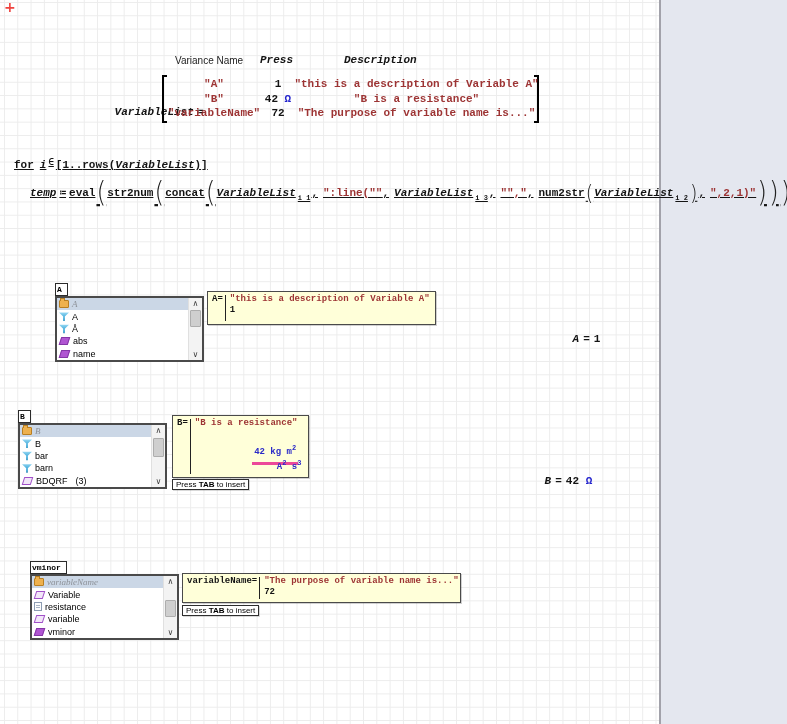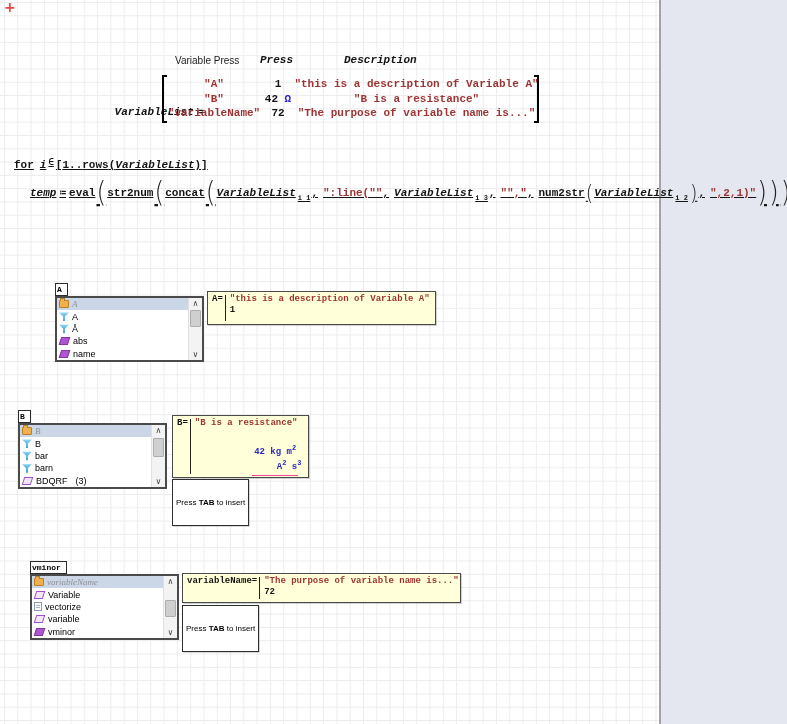--- a/index.html
+++ b/index.html
@@ -77,42 +77,42 @@
   .sb .thumb{position:absolute;left:1px;right:1px;background:#cfcfcf;border:1px solid #adadad;
       box-sizing:border-box;border-radius:1px;}
   
   .tip{position:absolute;background:#ffffd9;border:1px solid #4a4a4a;box-sizing:border-box;
        display:flex;align-items:flex-start;padding:2px 4px;
        font-family:"Liberation Mono","DejaVu Sans Mono",monospace;font-weight:bold;
        font-size:9px;color:#141414;box-shadow:1px 1px 0 rgba(0,0,0,.18);}
   .tip .bar{border-left:1px solid #222;align-self:stretch;margin:1px 4px 1px 2px;}
   .tip .col{display:flex;flex-direction:column;line-height:11px;white-space:pre;}
   .frac{display:inline-block;text-align:center;color:#2a2ac8;margin-top:3px;}
-  .frac .num{border-bottom:1px solid #ec4899;padding:0 2px 18px 2px;}
+  .frac .num{border-bottom:3px solid #ec4899;padding:0 2px 5px 2px;}
   .frac .den{padding-top:1px;margin-left:28px;}
   .frac sup{font-size:7px;}
   .ptab{position:absolute;background:#fff;border:1px solid #2e2e2e;box-sizing:border-box;
-        font:8px "Liberation Sans",sans-serif;color:#000;padding:18px 3px;white-space:pre;
+        font:8px "Liberation Sans",sans-serif;color:#000;padding:0 3px;white-space:pre;
         box-shadow:1px 1px 0 rgba(0,0,0,.15);}
   .ptab b{font-weight:bold;}
   .res{white-space:pre;}
   .eqs{margin:0 4px;}
 </style>
 </head>
 <body>
 
 <div class="root">
   <div class="gridbg"></div>
   <div class="panel"></div>
 
   <div class="content">
 
     <div class="abs cursor" style="left:4px;top:1px;">+</div>
 
-    <div class="abs hdr-plain" style="left:175px;top:55px;">Variable Press</div>
+    <div class="abs hdr-plain" style="left:175px;top:55px;">Variance Name</div>
     <div class="abs hdr-it" style="left:260px;top:54px;">Press</div>
     <div class="abs hdr-it" style="left:344px;top:54px;">Description</div>
 
     <div class="abs m" style="left:75px;top:93px;">
       <span class="it">VariableList</span><span class="ml3">≔</span>
     </div>
     <div class="abs brk l" style="left:162px;top:75px;height:48px;"></div>
     <div class="abs brk r" style="left:534px;top:75px;height:48px;"></div>
     <div class="abs m mtx" style="left:166px;top:77px;width:373px;">
       <div class="c str">"A"</div>
@@ -166,20 +166,23 @@
     </div>
     <div class="tip" style="left:207px;top:291px;width:229px;height:34px;">
       <span>A</span>
         <span>=</span>
       <span class="bar"></span>
       <div class="col">
         <span class="str">"this is a description of Variable A"</span>
         <span>1</span>
       </div>
     </div>
+    <div class="abs m res" style="left:533px;top:321px;">
+      <span class="it">A</span><span class="eqs">=</span><span>1</span><span class="unit"></span>
+    </div>
 
     <div class="mini" style="left:18px;top:410px;width:13px;">B</div>
     <div class="dd" style="left:18px;top:423px;">
       <div class="drow sel">
         <span class="ic folder">
             <span class="tab"></span>
           </span>
         <span class="lbl">B</span>
       </div>
       <div class="drow">
@@ -211,38 +214,41 @@
       <span class="bar"></span>
       <div class="col">
         <span class="str">"B is a resistance"</span>
         <span class="frac">
           <span class="num"><span>42 kg m</span><sup>2</sup></span>
           <span class="den"><span>A</span><sup>2</sup><span> s</span><sup>3</sup></span>
         </span>
       </div>
     </div>
     <div class="ptab" style="left:172px;top:479px;"><span>Press </span><b>TAB</b><span> to insert</span></div>
+    <div class="abs m res" style="left:505px;top:463px;">
+      <span class="it">B</span><span class="eqs">=</span><span>42</span><span class="unit"> Ω</span>
+    </div>
 
     <div class="mini" style="left:30px;top:561px;width:37px;">vminor</div>
     <div class="dd" style="left:30px;top:574px;">
       <div class="drow sel">
         <span class="ic folder">
             <span class="tab"></span>
           </span>
         <span class="lbl">variableName</span>
       </div>
       <div class="drow">
         <span class="ic fn out"></span>
         <span class="lbl">Variable</span>
       </div>
       <div class="drow">
         <span class="ic page">
             <span class="ln"></span>
           </span>
-        <span class="lbl">vectorize</span>
+        <span class="lbl">resistance</span>
       </div>
       <div class="drow">
         <span class="ic fn out"></span>
         <span class="lbl">variable</span>
       </div>
       <div class="drow">
         <span class="ic fn"></span>
         <span class="lbl">vminor</span>
       </div>
       <div class="sb">

